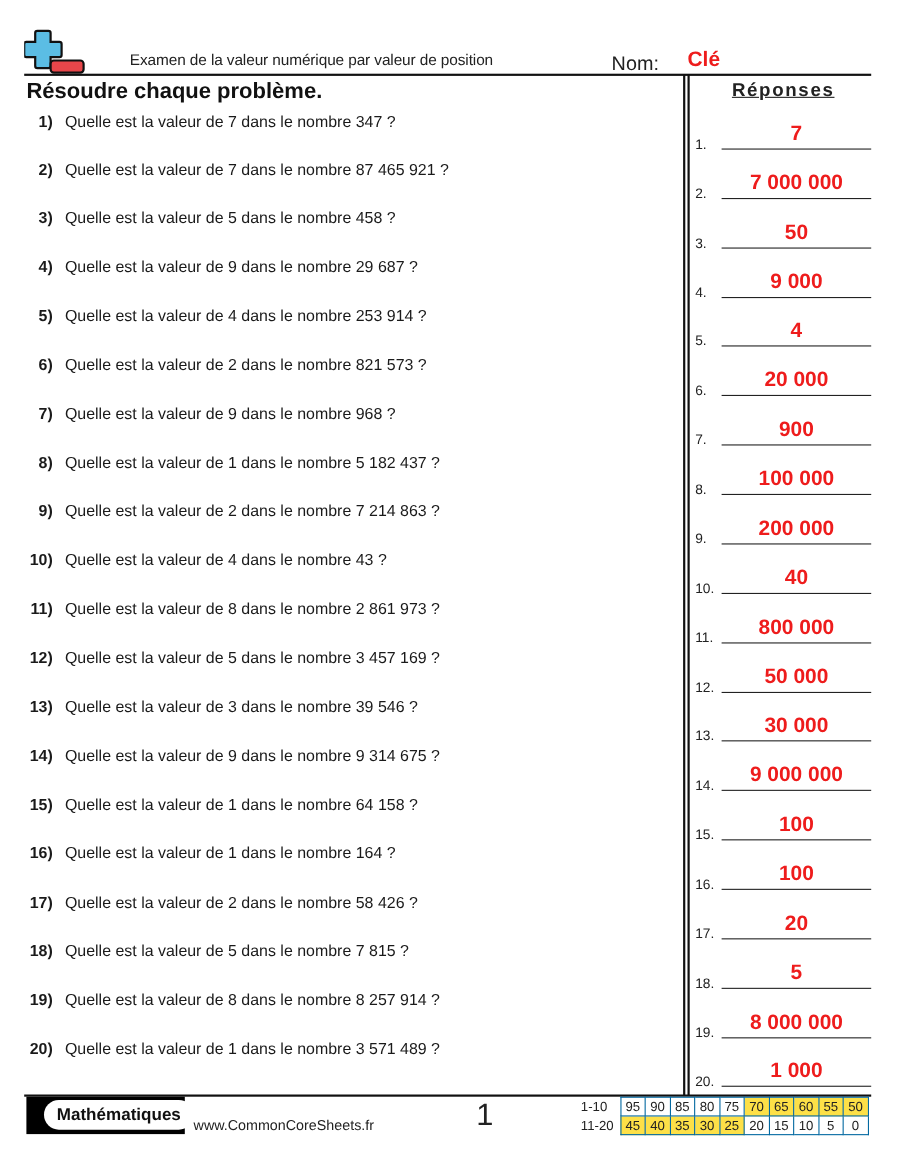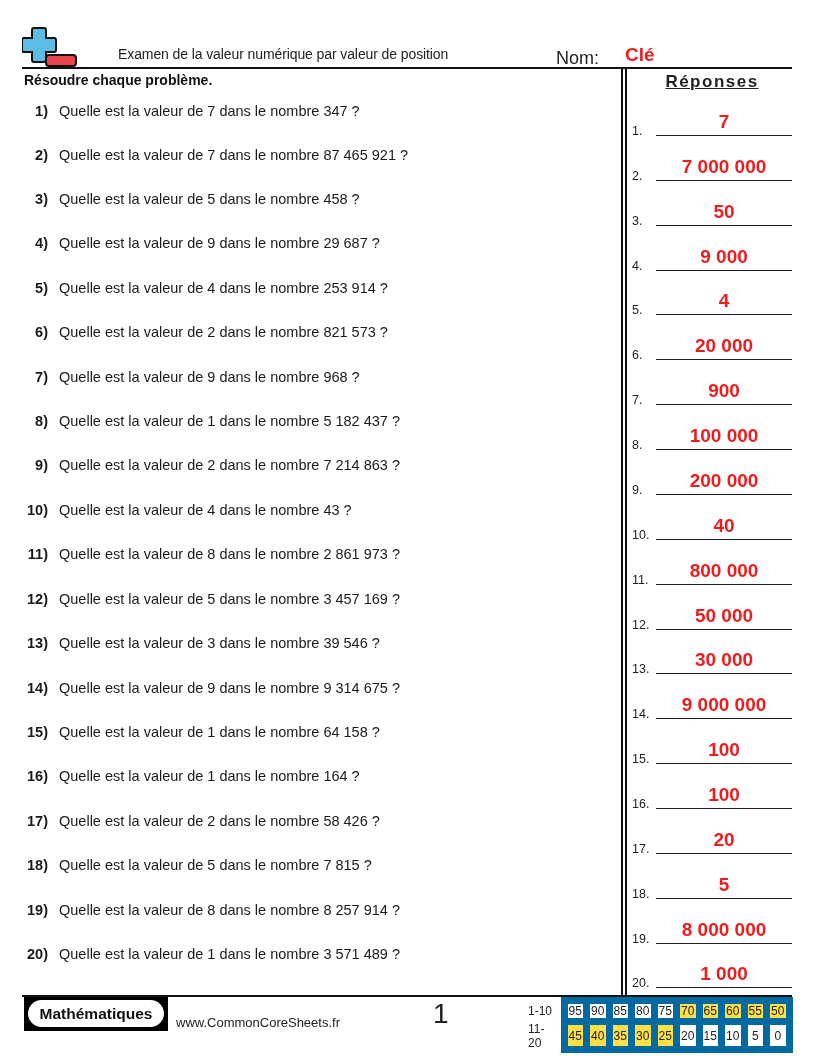--- a/index.html
+++ b/index.html
@@ -5,43 +5,43 @@
   * { box-sizing: border-box; margin: 0; padding: 0; }
   html, body { width: 816px; height: 1056px; background: #ffffff; overflow: hidden; }
   body { position: relative; font-family: "Liberation Sans", "DejaVu Sans", sans-serif; color: #111; }
 
   .logo { position: absolute; left: 22px; top: 26px; width: 58px; height: 42px; }
   .header-title { position: absolute; left: 118px; top: 46px; font-size: 14px; color: #222; letter-spacing: -0.1px; }
   .name-label { position: absolute; left: 556px; top: 48px; font-size: 18px; color: #222; }
   .name-value { position: absolute; left: 625px; top: 44px; font-size: 19px; font-weight: bold; color: #ee1c1c; }
   .top-rule { position: absolute; left: 22px; top: 67px; width: 770px; height: 2px; background: #111; }
 
-  .instructions { position: absolute; left: 24px; top: 72px; font-size: 14px; font-weight: bold; color: #111; }
+  .instructions { position: absolute; left: 24px; top: 72px; font-size: 20px; font-weight: bold; color: #111; }
   .answers-head { position: absolute; left: 632px; top: 72px; width: 160px; text-align: center; font-size: 17px; font-weight: bold; text-decoration: underline; letter-spacing: 1.5px; color: #222; }
 
   .vdiv1 { position: absolute; left: 621px; top: 68px; width: 2px; height: 928px; background: #111; }
   .vdiv2 { position: absolute; left: 625px; top: 68px; width: 2px; height: 928px; background: #111; }
 
   .question { position: absolute; left: 0; height: 20px; font-size: 14.5px; color: #1a1a1a; white-space: nowrap; }
   .q-num { position: absolute; left: 0; width: 48px; text-align: right; font-weight: bold; }
   .q-text { position: absolute; left: 59px; }
 
   .answer { position: absolute; left: 632px; width: 160px; height: 40px; }
   .a-num { position: absolute; left: 0; bottom: 0px; font-size: 12.5px; color: #222; }
   .a-line { position: absolute; left: 24px; right: 0; bottom: 2px; height: 1.5px; background: #222; }
   .a-val { position: absolute; left: 24px; right: 0; bottom: 5px; text-align: center; font-size: 19px; font-weight: bold; color: #ee1c1c; }
 
   .bottom-rule { position: absolute; left: 22px; top: 995px; width: 770px; height: 2px; background: #111; }
   .footer-badge { position: absolute; left: 24px; top: 997px; width: 144px; height: 34px; background: #000; }
-  .footer-pill { position: absolute; left: 4px; top: 3px; width: 136px; height: 27px; background: #fff; border-radius: 14px; text-align: center; line-height: 27px; font-size: 15.5px; font-weight: bold; color: #111; }
+  .footer-pill { position: absolute; left: 16px; top: 3px; width: 136px; height: 27px; background: #fff; border-radius: 14px; text-align: center; line-height: 27px; font-size: 15.5px; font-weight: bold; color: #111; }
   .footer-url { position: absolute; left: 176px; top: 1015px; font-size: 13px; color: #222; }
   .page-number { position: absolute; left: 433px; top: 998px; font-size: 28px; color: #222; }
 
   .score-table { position: absolute; left: 528px; top: 997px; border-collapse: collapse; font-size: 12px; }
-  .score-table td { height: 17px; text-align: center; border: 7px solid #0369a1; padding: 0; }
+  .score-table td { height: 17px; text-align: center; border: 1px solid #0369a1; padding: 0; }
   .score-table td.row-label { border: none; text-align: left; padding-right: 4px; width: 36px; color: #222; }
   .score-table td.cell { width: 22.5px; background: #fff; color: #222; }
   .score-table td.cell.hl { background: #fde047; }
 </style>
 </head>
 <body>
 
 <div class="logo">
   <svg width="58" height="42" viewBox="0 0 58 42">
     <path d="M12 2 h10 a2 2 0 0 1 2 2 v8 h8 a2 2 0 0 1 2 2 v10 a2 2 0 0 1 -2 2 h-8 v8 a2 2 0 0 1 -2 2 h-10 a2 2 0 0 1 -2 -2 v-8 h-8 a2 2 0 0 1 -2 -2 v-10 a2 2 0 0 1 2 -2 h8 v-8 a2 2 0 0 1 2 -2 z" fill="#5bbde4" stroke="#111" stroke-width="2"></path>

